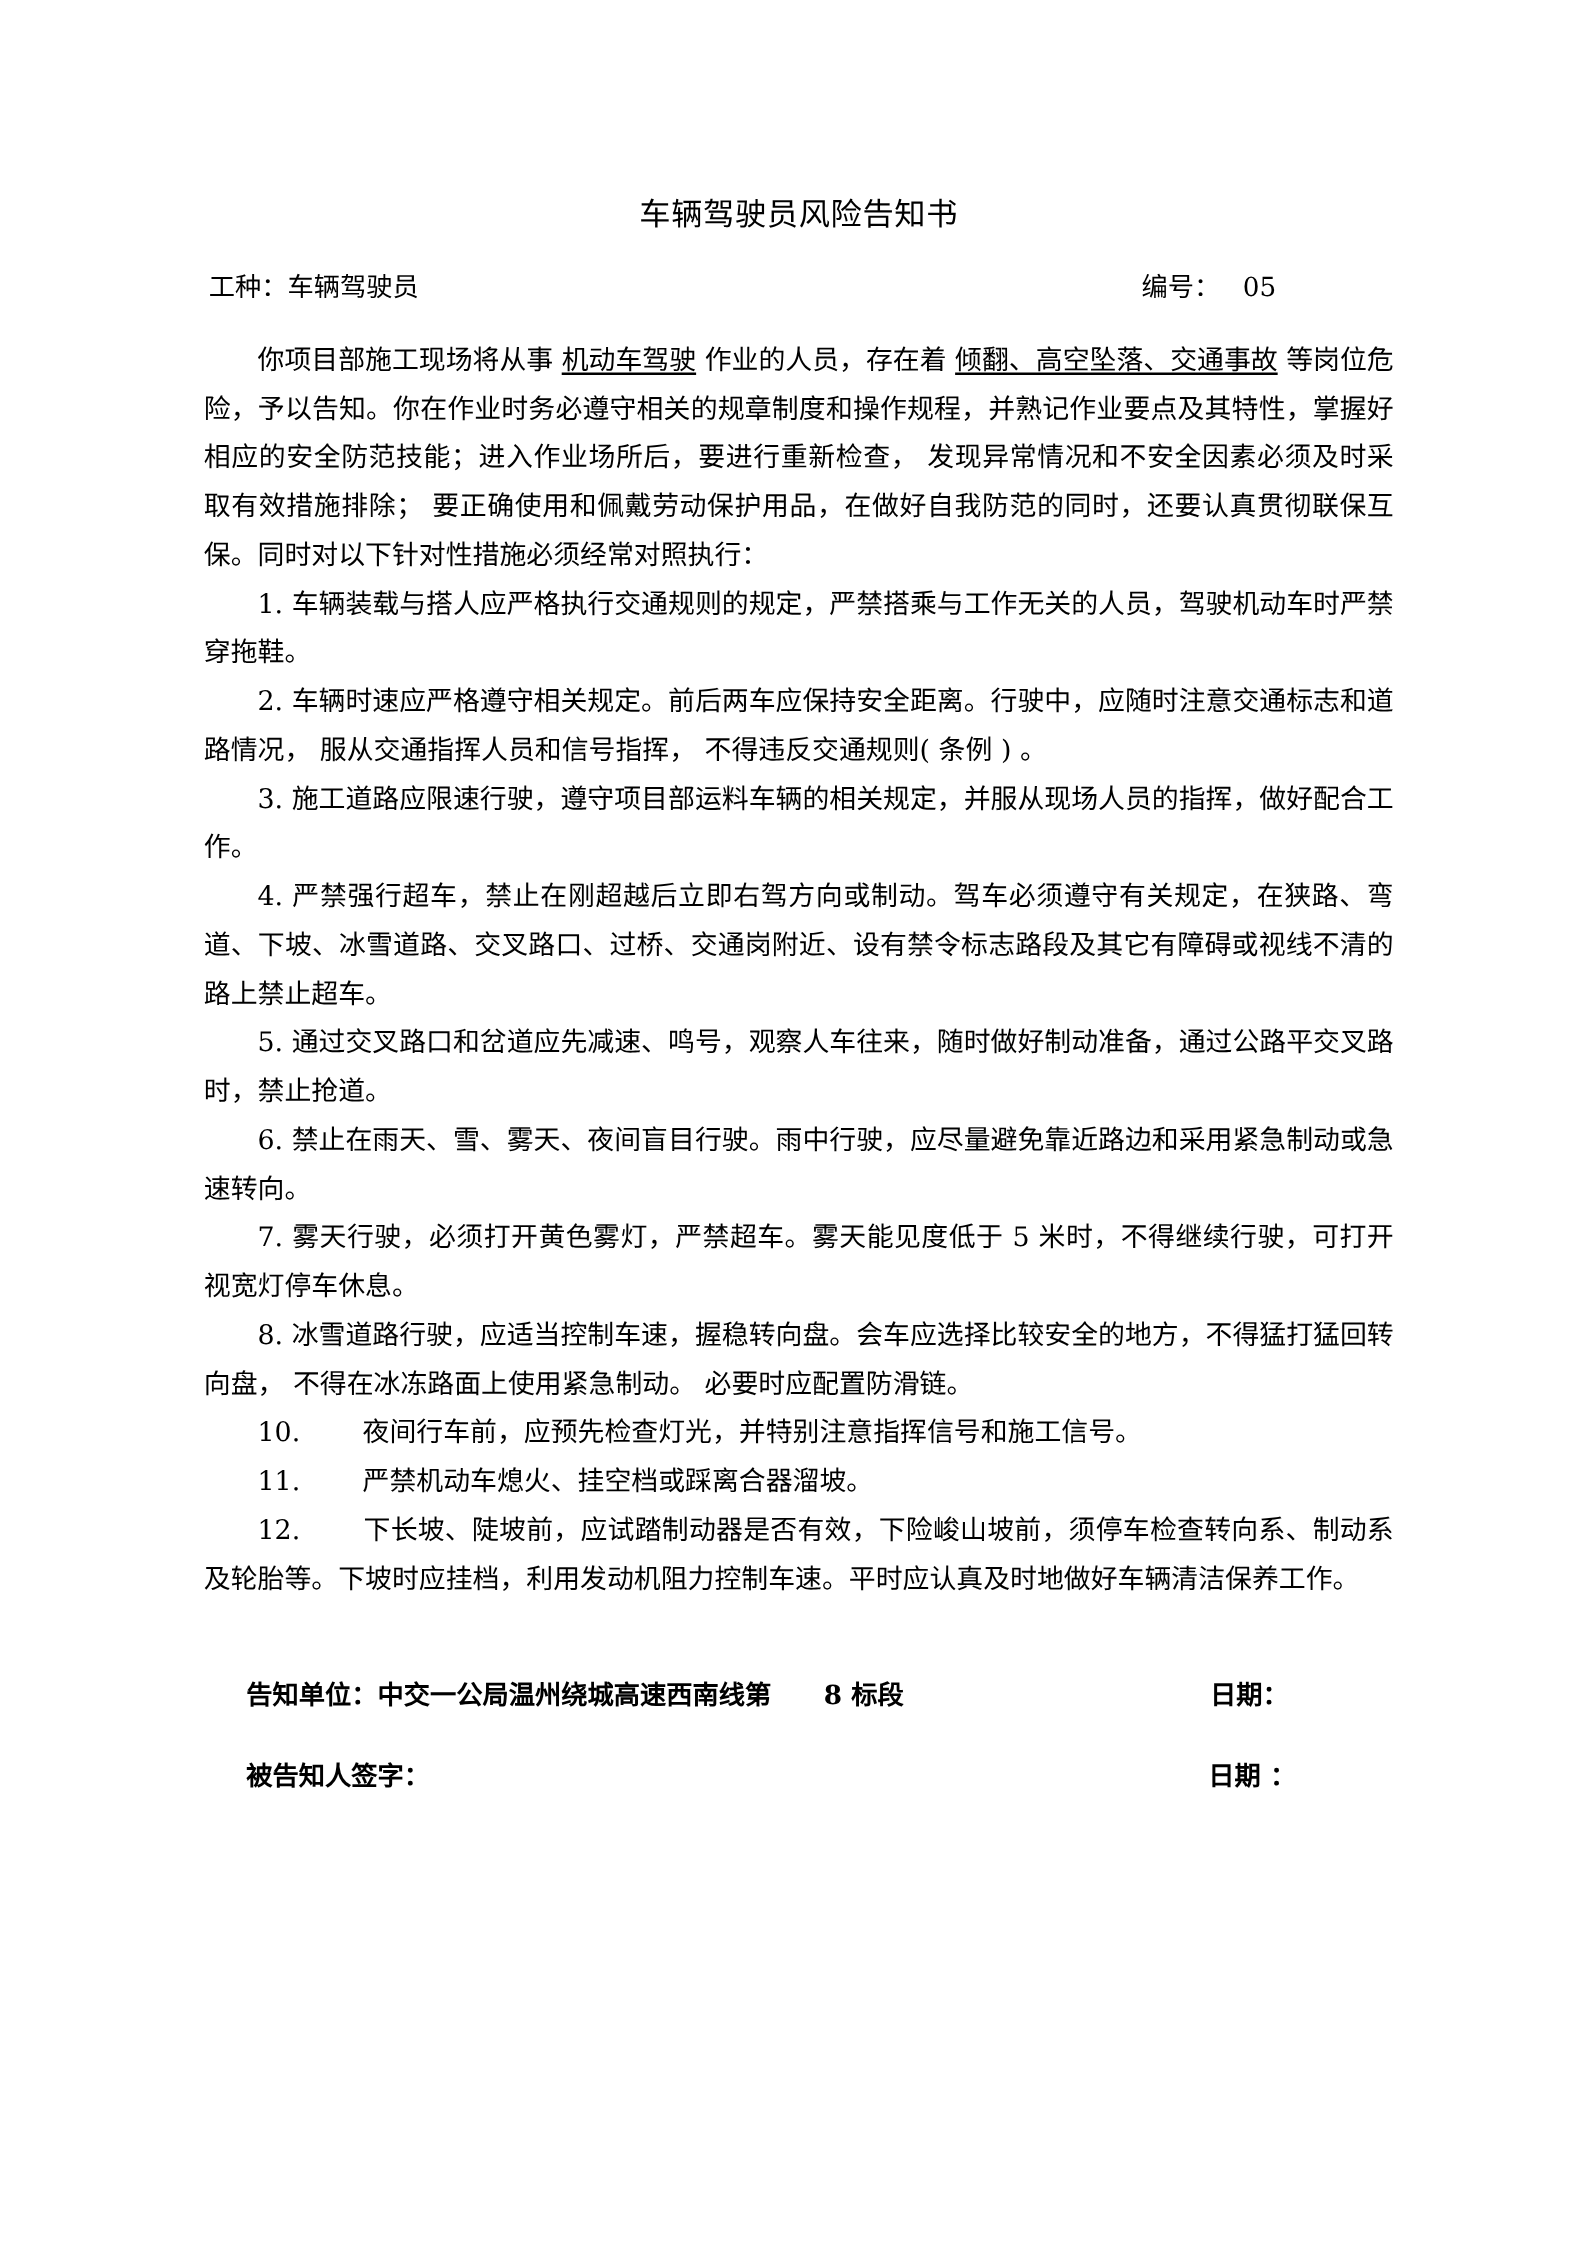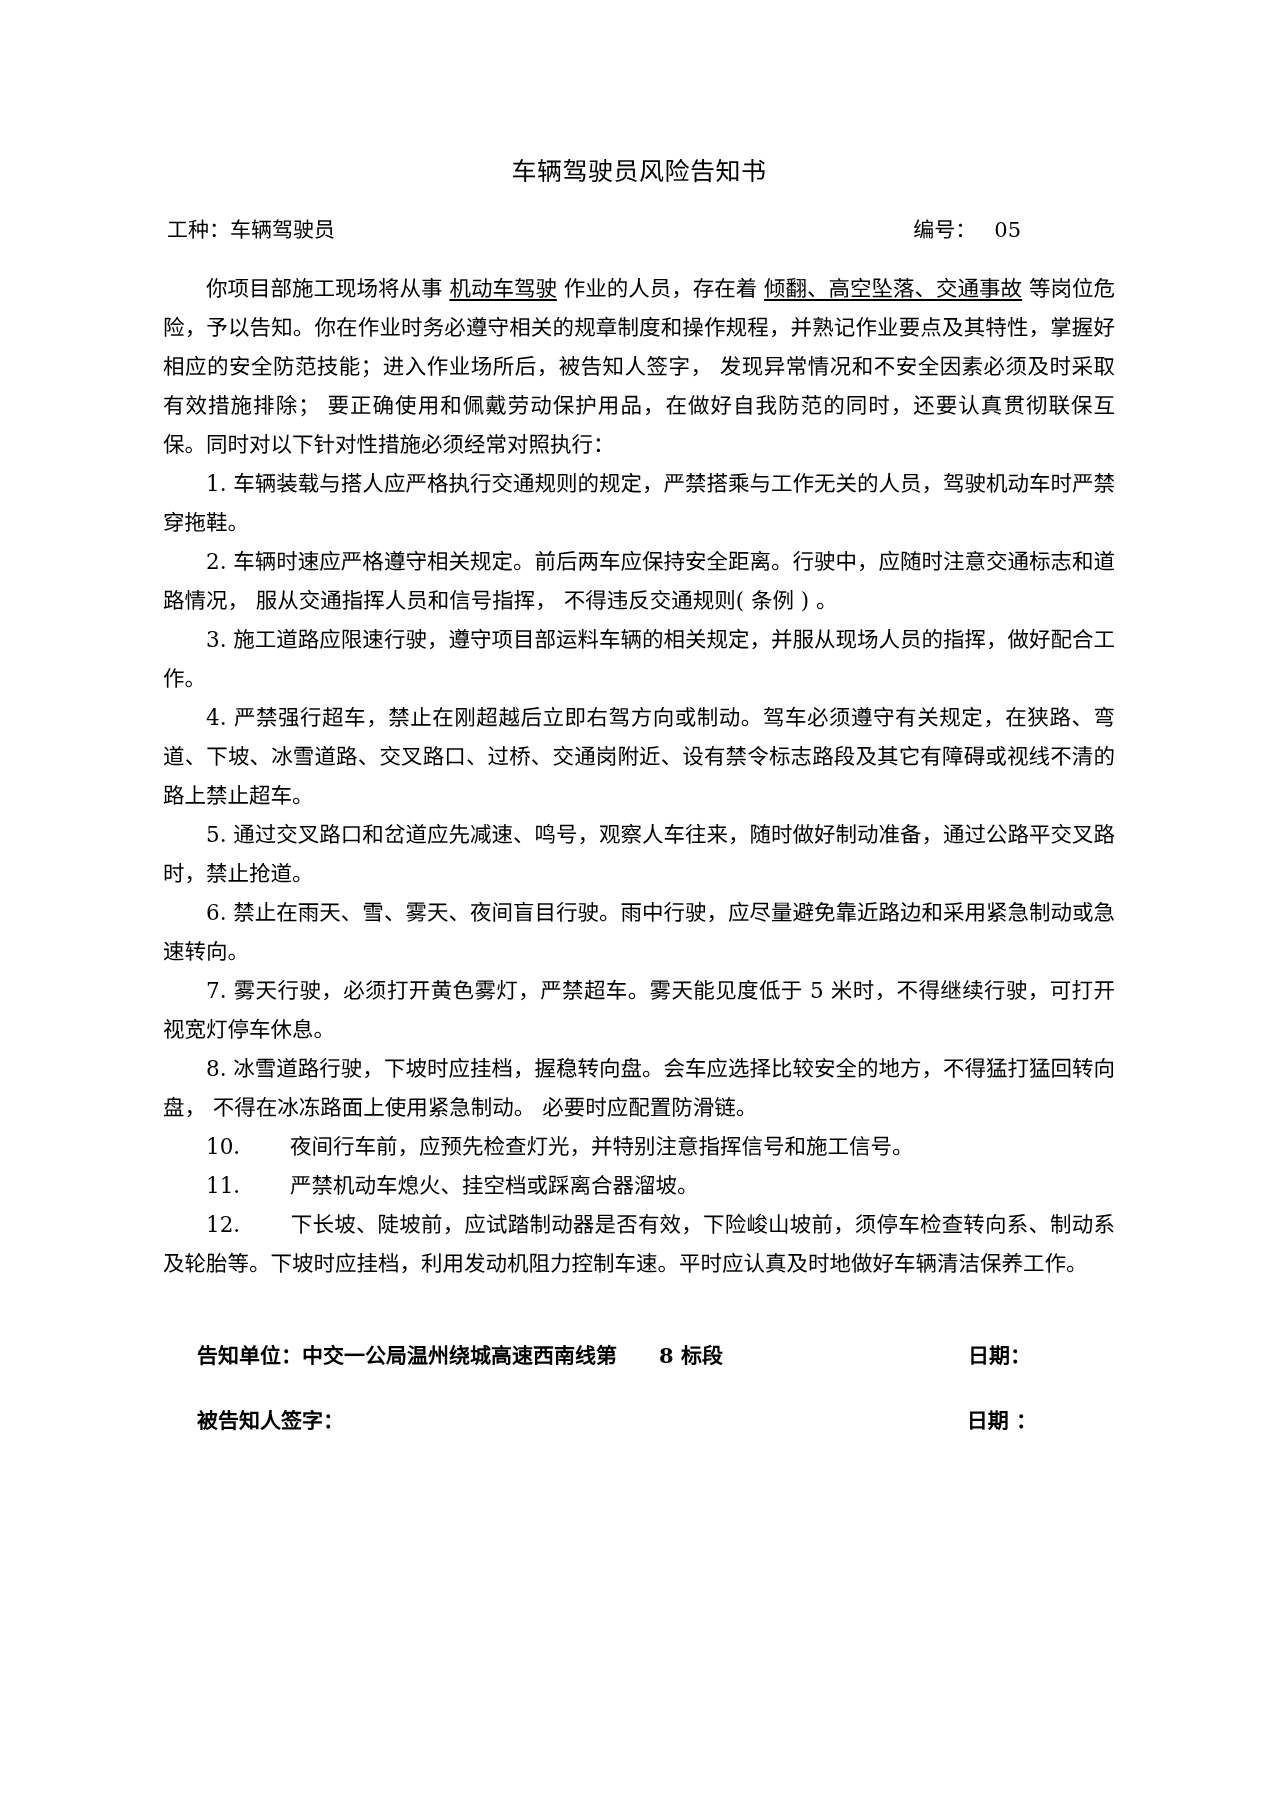--- a/index.html
+++ b/index.html
@@ -120,37 +120,37 @@
 
     <h1 class="doc-title">车辆驾驶员风险告知书</h1>
 
     <div class="meta-row">
       <span class="meta-left">工种：车辆驾驶员</span>
       <span class="meta-right"><span>编号：</span><span style="padding-left:18px">05</span></span>
     </div>
 
     <div class="body-text">
 
-      <p class="para"><span>你项目部施工现场将从事 </span><span class="u">机动车驾驶</span><span> 作业的人员，存在着 </span><span class="u">倾翻、高空坠落、交通事故</span><span> 等岗位危险，予以告知。你在作业时务必遵守相关的规章制度和操作规程，并熟记作业要点及其特性，掌握好相应的安全防范技能；进入作业场所后，被告知人签字， 发现异常情况和不安全因素必须及时采取有效措施排除； 要正确使用和佩戴劳动保护用品，在做好自我防范的同时，还要认真贯彻联保互保。同时对以下针对性措施必须经常对照执行：</span></p>
+      <p class="para"><span>你项目部施工现场将从事 </span><span class="u">机动车驾驶</span><span> 作业的人员，存在着 </span><span class="u">倾翻、高空坠落、交通事故</span><span> 等岗位危险，予以告知。你在作业时务必遵守相关的规章制度和操作规程，并熟记作业要点及其特性，掌握好相应的安全防范技能；进入作业场所后，要进行重新检查， 发现异常情况和不安全因素必须及时采取有效措施排除； 要正确使用和佩戴劳动保护用品，在做好自我防范的同时，还要认真贯彻联保互保。同时对以下针对性措施必须经常对照执行：</span></p>
 
       <p class="item"><span class="num">1.</span><span> 车辆装载与搭人应严格执行交通规则的规定，严禁搭乘与工作无关的人员，驾驶机动车时严禁穿拖鞋。</span></p>
 
       <p class="item"><span class="num">2.</span><span> 车辆时速应严格遵守相关规定。前后两车应保持安全距离。行驶中，应随时注意交通标志和道路情况， 服从交通指挥人员和信号指挥， 不得违反交通规则( 条例 ) 。</span></p>
 
       <p class="item"><span class="num">3.</span><span> 施工道路应限速行驶，遵守项目部运料车辆的相关规定，并服从现场人员的指挥，做好配合工作。</span></p>
 
       <p class="item"><span class="num">4.</span><span> 严禁强行超车，禁止在刚超越后立即右驾方向或制动。驾车必须遵守有关规定，在狭路、弯道、下坡、冰雪道路、交叉路口、过桥、交通岗附近、设有禁令标志路段及其它有障碍或视线不清的路上禁止超车。</span></p>
 
       <p class="item"><span class="num">5.</span><span> 通过交叉路口和岔道应先减速、鸣号，观察人车往来，随时做好制动准备，通过公路平交叉路时，禁止抢道。</span></p>
 
       <p class="item"><span class="num">6.</span><span> 禁止在雨天、雪、雾天、夜间盲目行驶。雨中行驶，应尽量避免靠近路边和采用紧急制动或急速转向。</span></p>
 
       <p class="item"><span class="num">7.</span><span> 雾天行驶，必须打开黄色雾灯，严禁超车。雾天能见度低于 5 米时，不得继续行驶，可打开视宽灯停车休息。</span></p>
 
-      <p class="item"><span class="num">8.</span><span> 冰雪道路行驶，下坡时应挂档，握稳转向盘。会车应选择比较安全的地方，不得猛打猛回转向盘， 不得在冰冻路面上使用紧急制动。 必要时应配置防滑链。</span></p>
+      <p class="item"><span class="num">8.</span><span> 冰雪道路行驶，应适当控制车速，握稳转向盘。会车应选择比较安全的地方，不得猛打猛回转向盘， 不得在冰冻路面上使用紧急制动。 必要时应配置防滑链。</span></p>
 
 
       <p class="item wide-num"><span class="num">10.</span><span>　　 夜间行车前，应预先检查灯光，并特别注意指挥信号和施工信号。</span></p>
 
       <p class="item wide-num"><span class="num">11.</span><span>　　 严禁机动车熄火、挂空档或踩离合器溜坡。</span></p>
 
       <p class="item wide-num"><span class="num">12.</span><span>　　 下长坡、陡坡前，应试踏制动器是否有效，下险峻山坡前，须停车检查转向系、制动系及轮胎等。下坡时应挂档，利用发动机阻力控制车速。平时应认真及时地做好车辆清洁保养工作。</span></p>
 
     </div>
 

